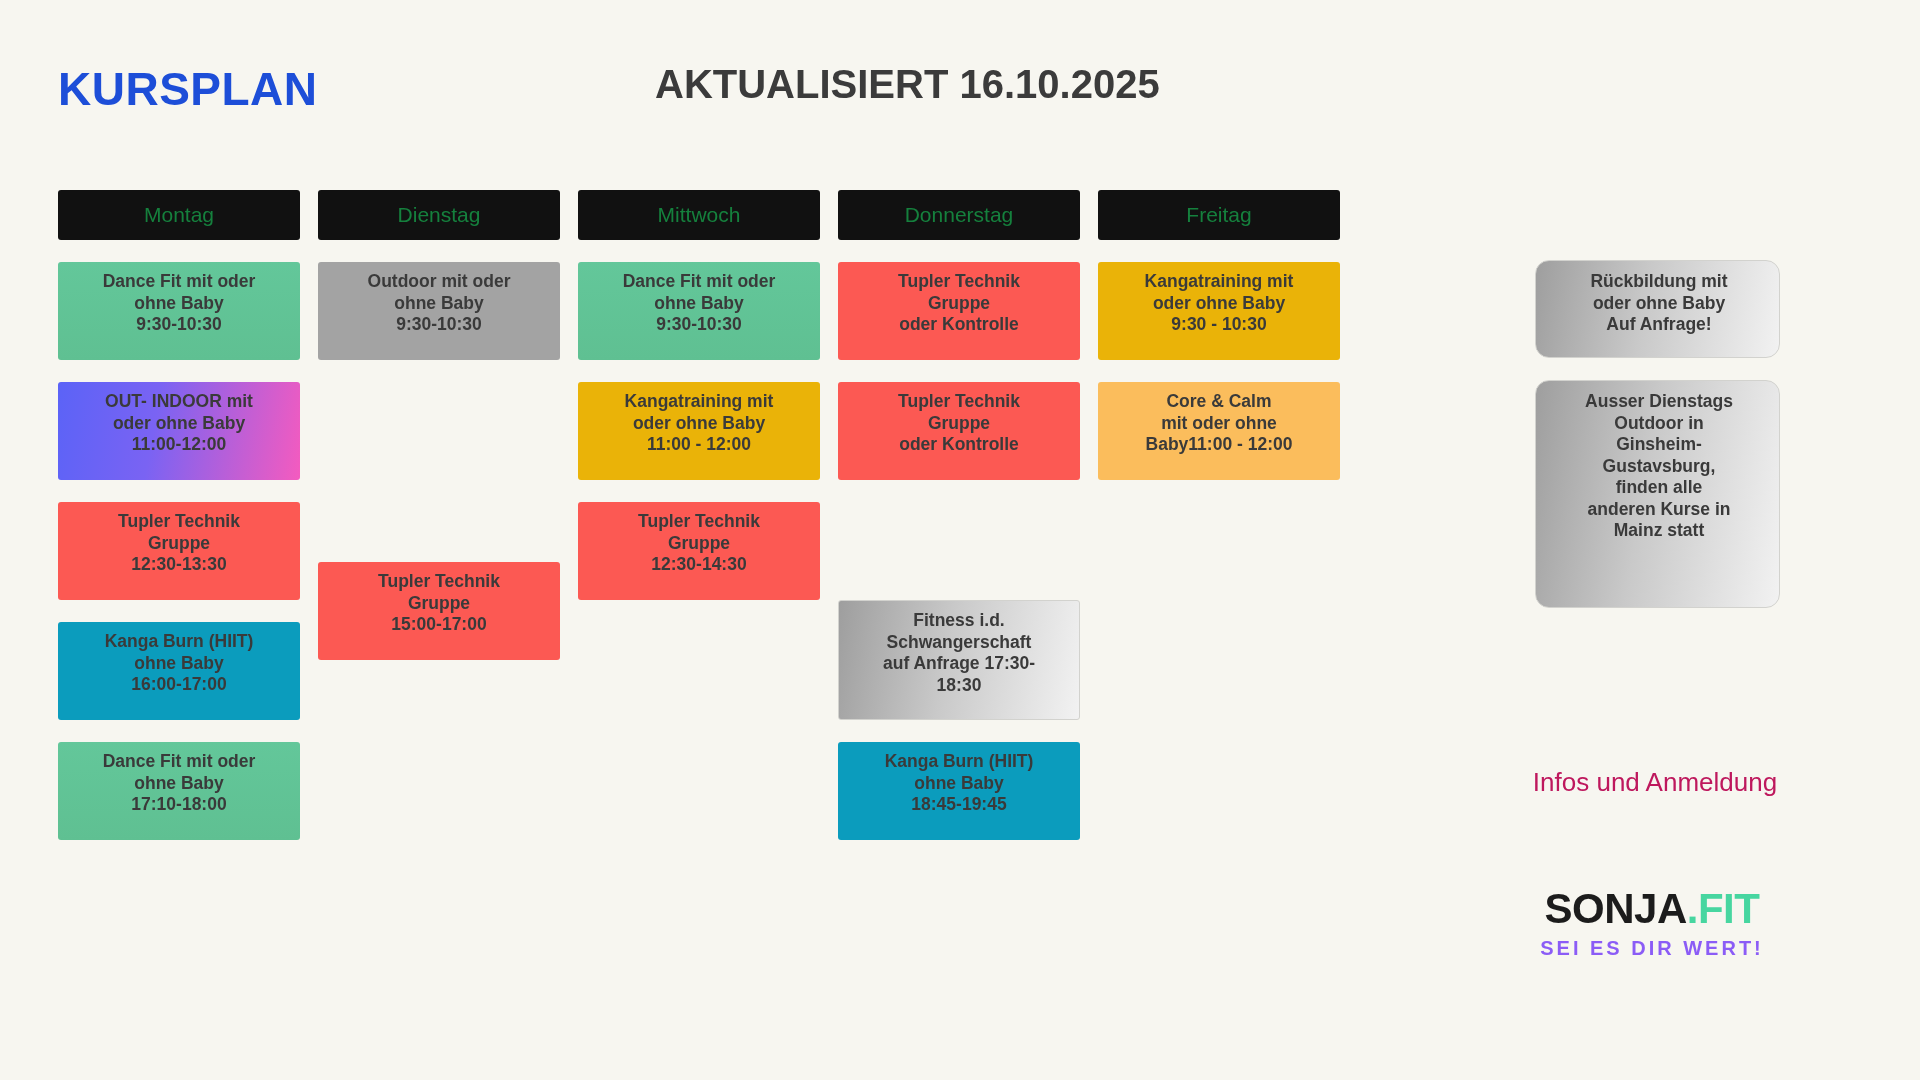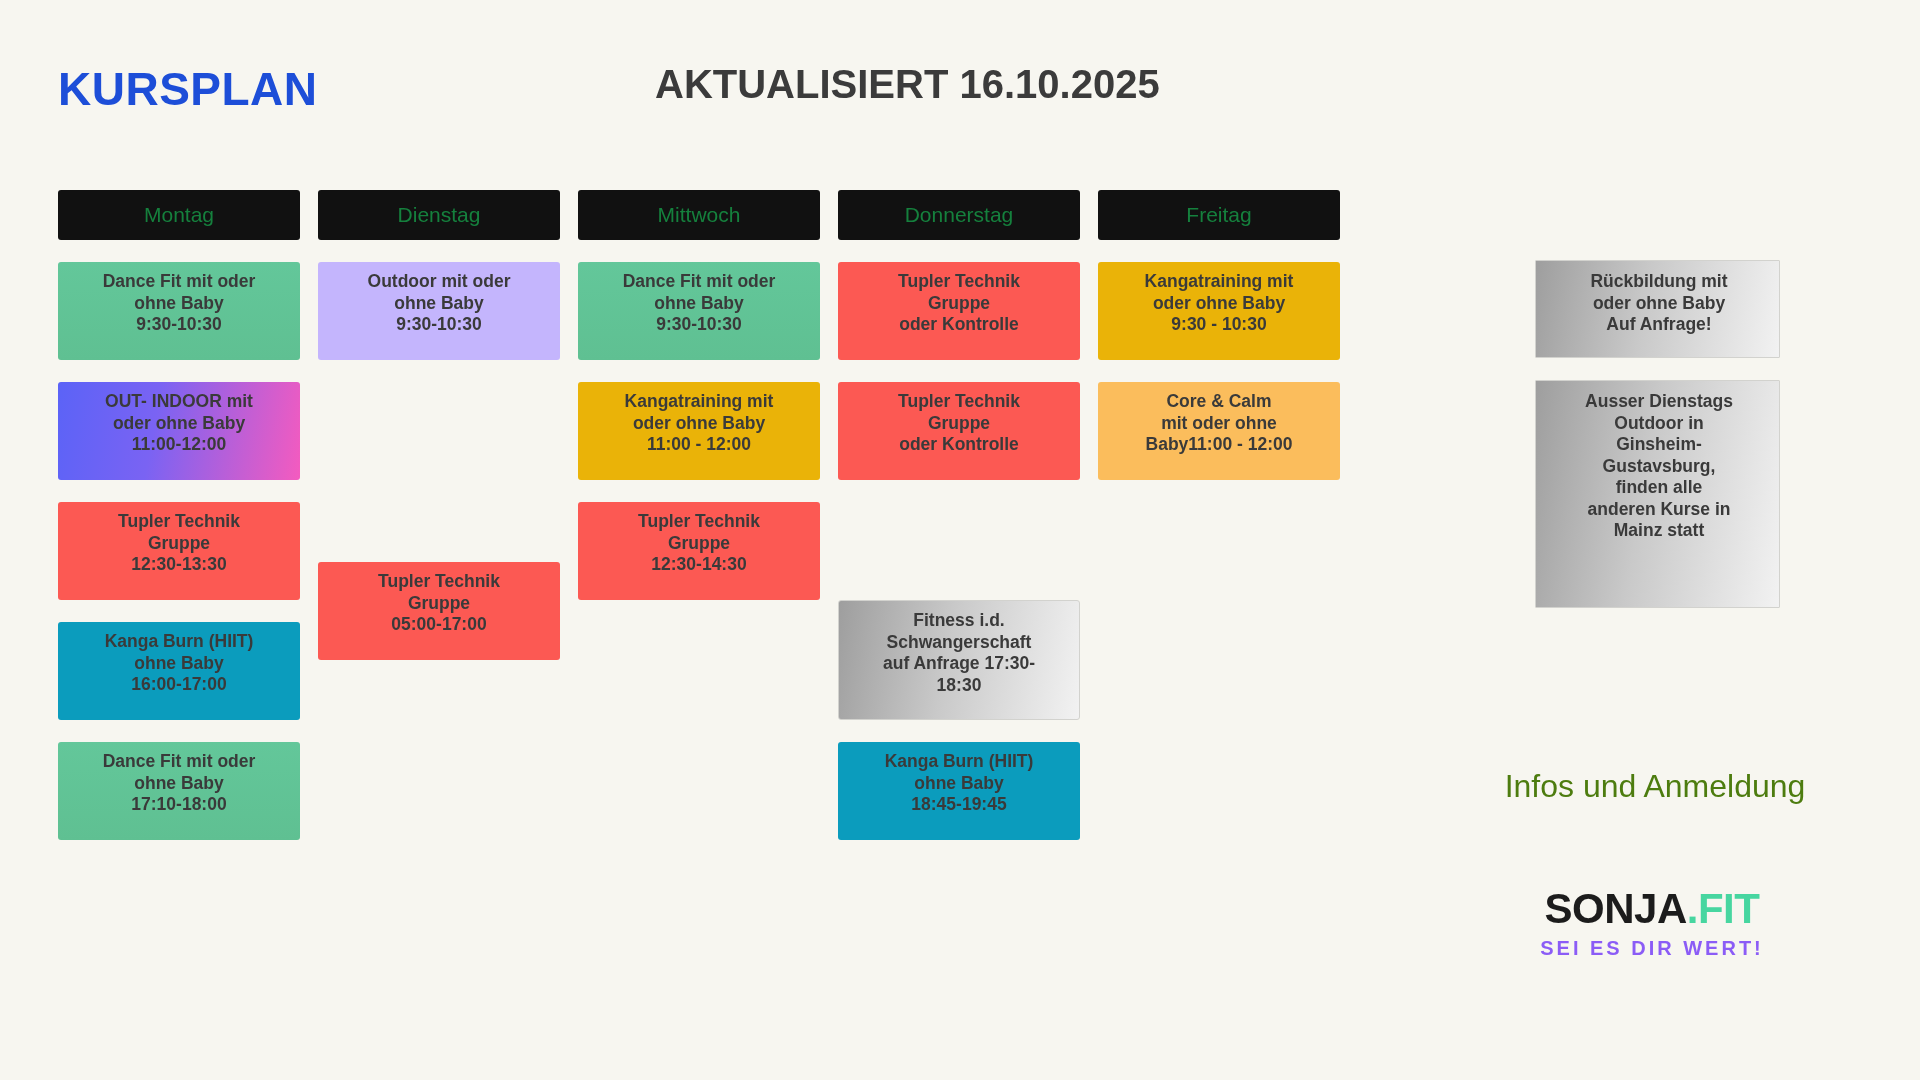--- a/index.html
+++ b/index.html
@@ -91,57 +91,57 @@
   }
   .slot.wrap .line {
     white-space: normal;
   }
   .spacer {
     width: 100%;
   }
 
   
   .c-green   { background: linear-gradient(180deg, #63c79a 0%, #5fc092 100%); }
-  .c-cyan    { background: #c4b5fd; }
+  .c-cyan    { background: #a3a3a3; }
   .c-red     { background: #fc5953; }
   .c-pink    { background: #eab308; }
   .c-teal    { background: #0b9cbd; }
   .c-orange  { background: #fbbd5c; }
   .c-purplepink { background: linear-gradient(100deg, #5b63f7 0%, #7a63f3 40%, #f45bbf 100%); }
   .c-silver  { background: linear-gradient(100deg, #9e9e9e 0%, #c9c9c9 45%, #f2f2f2 100%); border: 1px solid #d2d2ce; }
 
   
   .side {
     position: absolute;
     left: 1535px;
     top: 260px;
     width: 245px;
   }
   .side-box {
-    border-radius: 1px;
+    border-radius: 14px;
     padding: 10px 5px 12px 8px;
     text-align: center;
     font-size: 17.5px;
     font-weight: bold;
     line-height: 1.23;
     color: #3a3a3a;
     box-sizing: border-box;
     margin-bottom: 22px;
   }
   .side-box .line { display: block; }
 
   .infos {
     position: absolute;
     left: 1470px;
     top: 765px;
     width: 370px;
     text-align: center;
-    font-size: 32px;
+    font-size: 26px;
     line-height: 1.35;
-    color: #4d7c0f;
+    color: #be185d;
   }
 
   
   .logo {
     position: absolute;
     left: 1487px;
     top: 888px;
     width: 330px;
     text-align: center;
   }
@@ -205,21 +205,21 @@
         <div class="slot c-cyan" style="height: 98px;">
           <span class="line">Outdoor mit oder</span>
           <span class="line">ohne Baby</span>
           <span class="line">9:30-10:30</span>
         </div>
         <div class="spacer" style="height: 112px;"></div>
         <div class="spacer" style="height: 68px;"></div>
         <div class="slot c-red" style="height: 98px;">
           <span class="line">Tupler Technik</span>
           <span class="line">Gruppe</span>
-          <span class="line">05:00-17:00</span>
+          <span class="line">15:00-17:00</span>
         </div>
         <div class="spacer" style="height: 82px;"></div>
       </div>
       <div class="day-col">
         <div class="day-head">Mittwoch</div>
         <div class="slot c-green" style="height: 98px;">
           <span class="line">Dance Fit mit oder</span>
           <span class="line">ohne Baby</span>
           <span class="line">9:30-10:30</span>
         </div>

